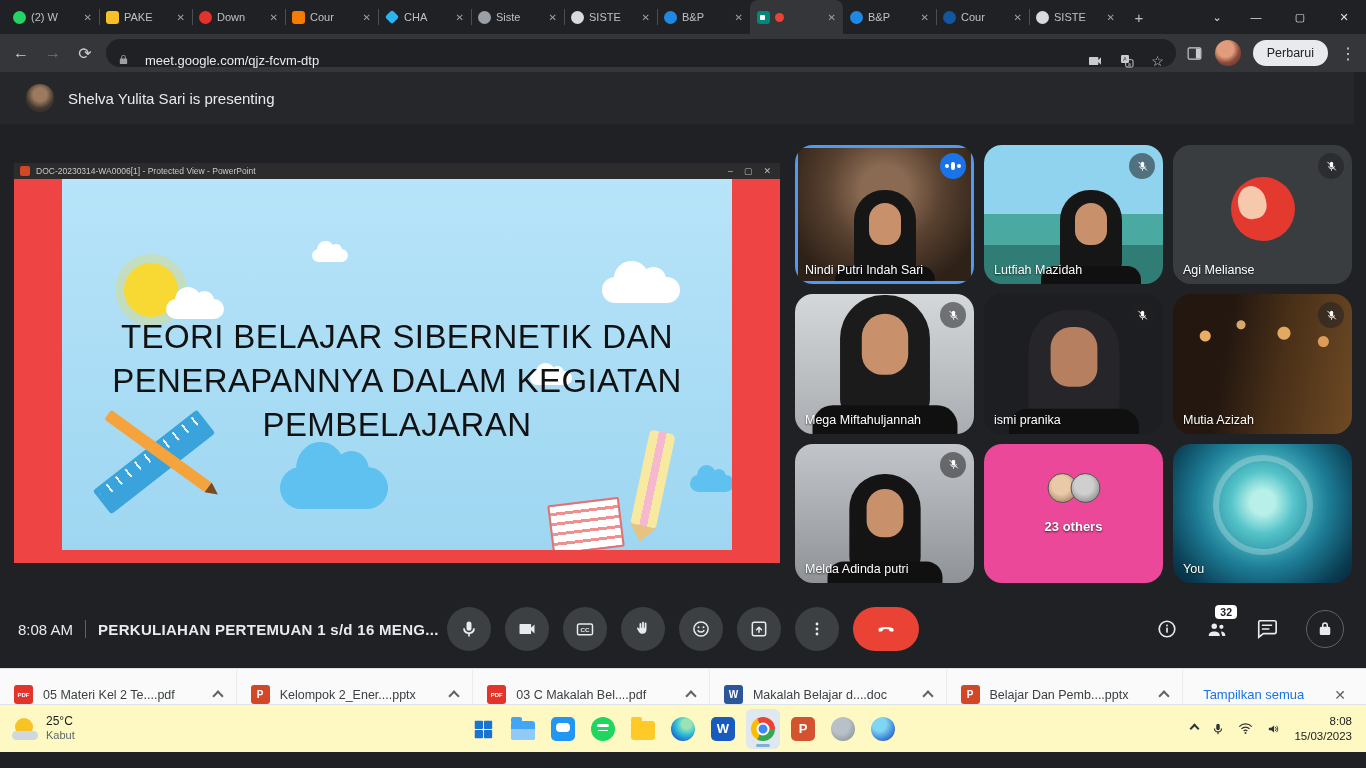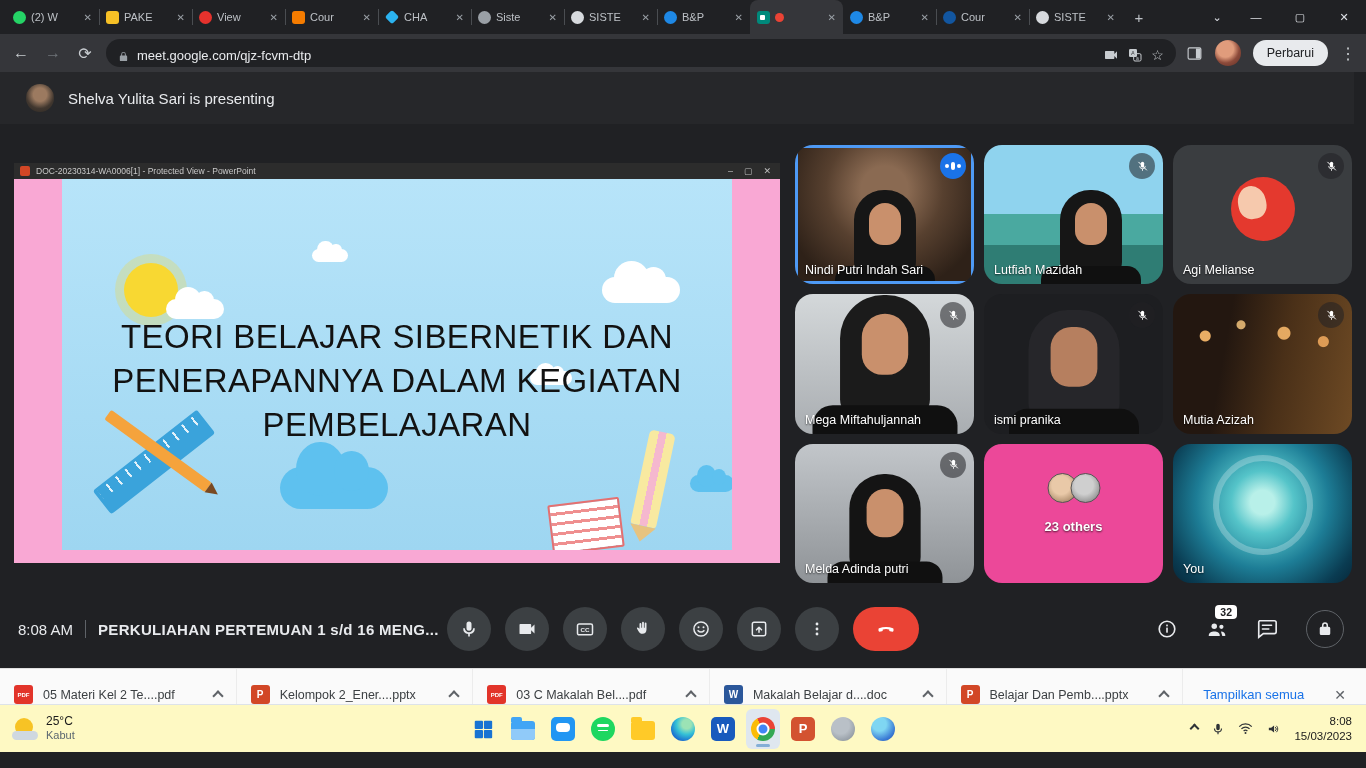--- a/index.html
+++ b/index.html
@@ -32,42 +32,42 @@
   .newtab{width:26px;height:26px;display:flex;align-items:center;justify-content:center;color:#bdc1c6;font-size:15px;margin-left:4px}
   .ts-spacer{flex:1}
   .wincontrols{display:flex;height:34px}
   .winbtn{width:44px;display:flex;align-items:center;justify-content:center;color:#dee1e6;font-size:11px}
   .winbtn.tablist{width:34px}
 
   
   .toolbar{position:absolute;top:34px;left:0;right:0;height:38px;background:#35363a;display:flex;align-items:center;padding:0 10px;gap:10px}
   .navic{color:#c8ccd0;font-size:16px;width:22px;text-align:center;flex:none}
   .navic.dim{color:#6f7479}
-  .urlbar{flex:1;height:28px;background:#202124;border-radius:14px;display:flex;align-items:flex-end;padding:4px 12px;gap:8px;color:#e8eaed;font-size:13px;min-width:0}
+  .urlbar{flex:1;height:28px;background:#202124;border-radius:14px;display:flex;align-items:flex-start;padding:14px 12px;gap:16px;color:#e8eaed;font-size:13px;min-width:0}
   .url-text{flex:1;white-space:nowrap;overflow:hidden}
   .omni-ic{display:flex;flex:none;align-items:center}
   .tb-right{display:flex;align-items:center;gap:12px;flex:none}
   .avatar{width:26px;height:26px;border-radius:50%;background:radial-gradient(circle at 40% 35%,#e09c7c 0 35%,#8c4a3a 60%,#5c2e26)}
   .update-btn{height:26px;padding:0 14px;background:#e8eaed;color:#202124;font-size:12.5px;border-radius:13px;display:flex;align-items:center}
   .menu-dots{color:#c8ccd0;font-size:16px}
 
   
   .banner{position:absolute;top:72px;left:0;right:12px;height:52px;background:#26272a;display:flex;align-items:center;gap:14px;padding-left:26px;color:#e8eaed;font-size:15px}
   .banner-avatar{width:28px;height:28px;border-radius:50%;background:radial-gradient(circle at 50% 38%,#9c7a60 0 30%,#41372f 62%,#2b2723);flex:none}
 
   
   .main{position:absolute;top:124px;left:0;right:0;height:466px;background:#202124}
 
   
   .ppt{position:absolute;left:14px;top:39px;width:766px;height:400px;background:#111;overflow:hidden}
   .ppt-titlebar{height:16px;background:#2c2c2c;display:flex;align-items:center;padding:0 6px;gap:6px}
   .ppt-ic{width:10px;height:10px;background:#d24726;border-radius:2px;flex:none}
   .ppt-title{flex:1;color:#c9c9c9;font-size:8.5px;white-space:nowrap;overflow:hidden}
   .ppt-winbtns{color:#bdbdbd;font-size:9px;display:flex;gap:11px;padding-right:3px}
-  .ppt-body{height:445px;display:flex;justify-content:center;background:#f9a8d4}
+  .ppt-body{height:445px;display:flex;justify-content:center;background:#ef4444}
   .slide{position:relative;width:670px;height:371px;background:linear-gradient(#b7e4f9,#9ed6f1);overflow:hidden}
   .slide-title{position:absolute;z-index:2;left:12px;right:12px;top:136px;text-align:center;font-size:33px;line-height:1.34;color:#121212;letter-spacing:.4px}
   .ppt-status{height:13px;background:#2c2c2c;display:flex;align-items:center;justify-content:space-between;padding:0 8px;color:#a8a8a8;font-size:8px}
 
   
   .sun{position:absolute;left:62px;top:84px;width:54px;height:54px;border-radius:50%;background:#f8d832;box-shadow:0 0 0 9px rgba(248,216,50,.28)}
   .cloud{position:absolute;background:#fff;border-radius:999px}
   .cloud::before,.cloud::after{content:'';position:absolute;background:inherit;border-radius:50%}
   .cloud::before{width:45%;height:130%;left:15%;top:-60%}
   .cloud::after{width:32%;height:95%;right:18%;top:-38%}
@@ -207,21 +207,21 @@
           <span class="tab-label">(2) W</span>
           <span class="tab-close">✕</span>
         </div>
       <div class="tab">
           <span class="fav fav-yellow"></span>
           <span class="tab-label">PAKE</span>
           <span class="tab-close">✕</span>
         </div>
       <div class="tab">
           <span class="fav fav-red"></span>
-          <span class="tab-label">View</span>
+          <span class="tab-label">Down</span>
           <span class="tab-close">✕</span>
         </div>
       <div class="tab">
           <span class="fav fav-orange"></span>
           <span class="tab-label">Cour</span>
           <span class="tab-close">✕</span>
         </div>
       <div class="tab">
           <span class="fav fav-diamond"></span>
           <span class="tab-label">CHA</span>

